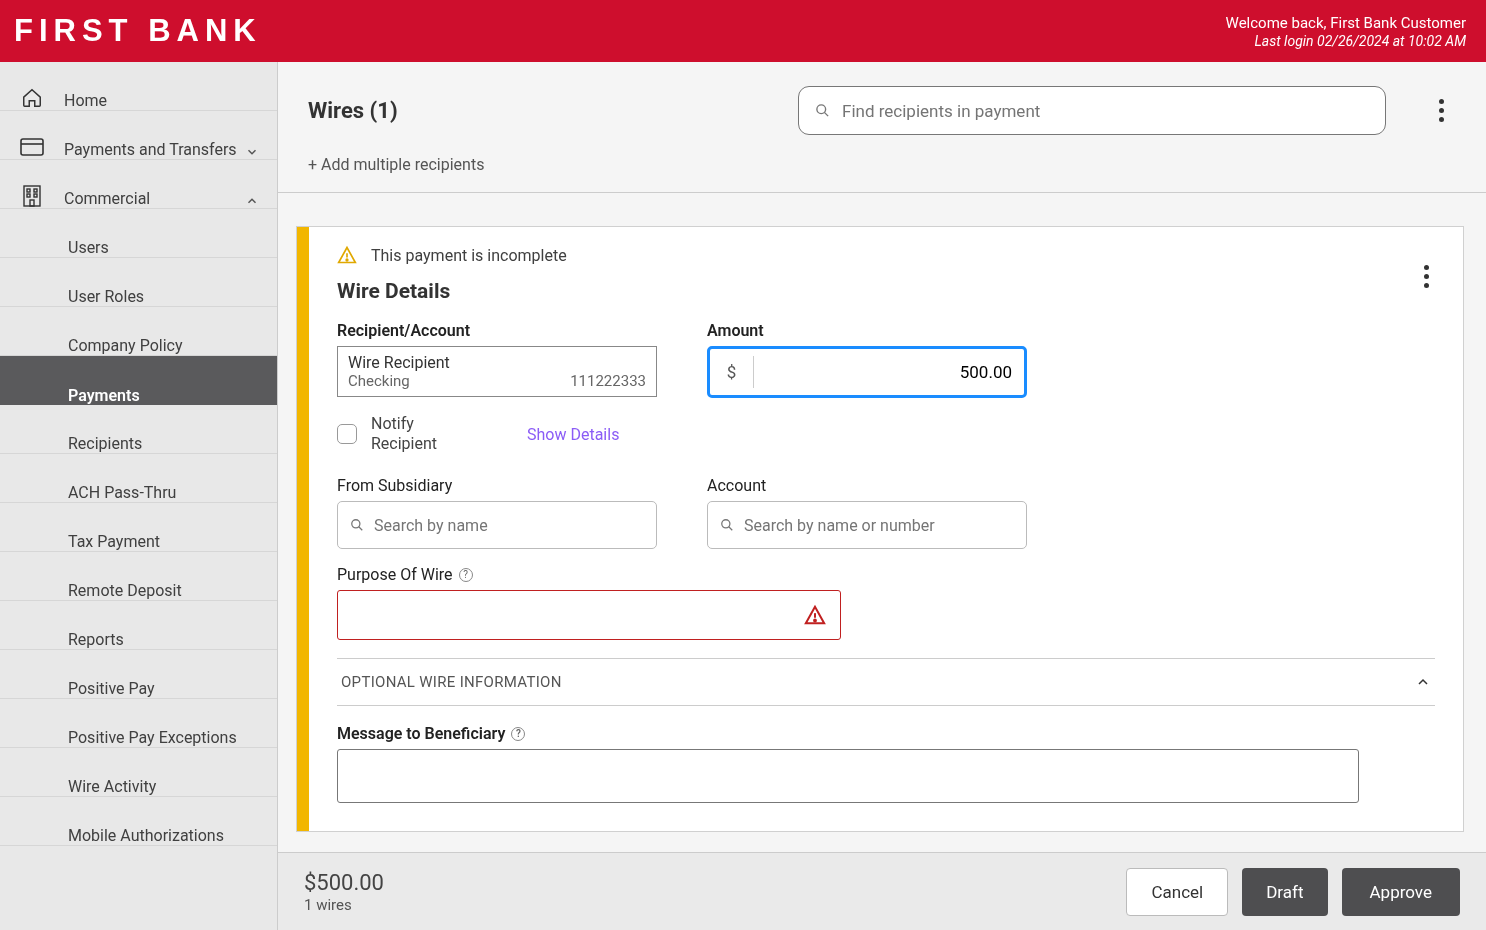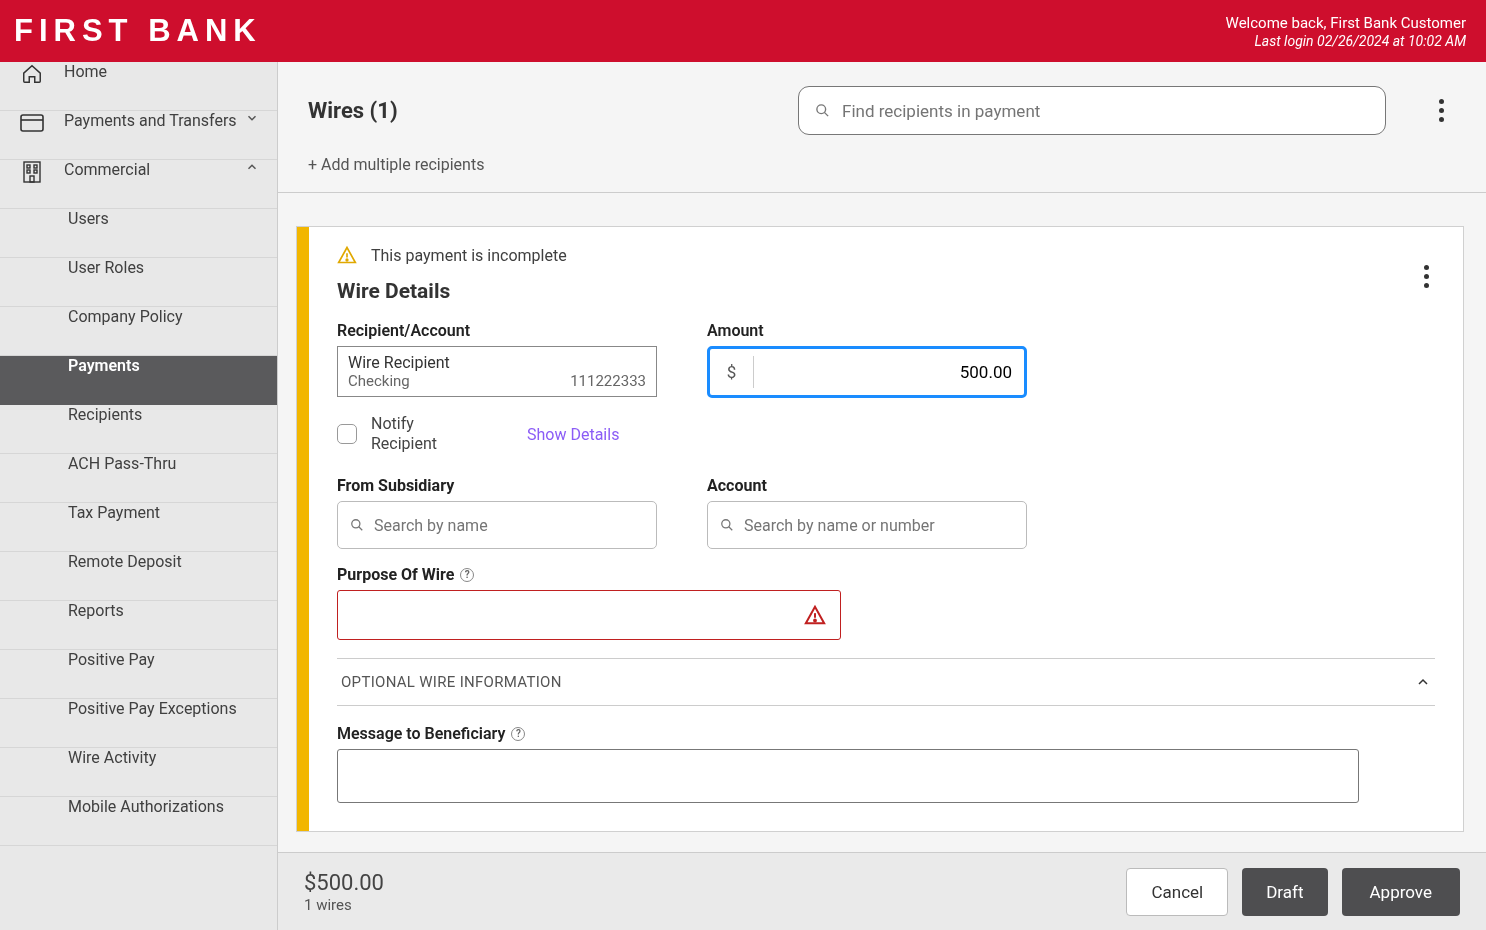--- a/index.html
+++ b/index.html
@@ -14,21 +14,21 @@
   .header-right { text-align: right; font-size: 15px; }
   .header-right .last { font-style: italic; font-size: 14px; margin-top: 1px; }
 
   
   .layout { display: flex; height: calc(100% - 62px); }
   .sidebar { width: 278px; background: #e8e8e8; border-right: 1px solid #ccc; overflow-y: auto; }
   .main { flex: 1; display: flex; flex-direction: column; background:#f5f5f5;gap:11px; }
 
   
   .nav-item {
-    display: flex; align-items: flex-start; padding: 0 18px; height: 49px;
+    display: flex; align-items: flex-end; padding: 0 18px; height: 49px;
     border-bottom: 1px solid #d6d6d6; cursor: pointer; color:#404040; font-size:16px;
   }
   .nav-item.sub { padding-left: 68px; }
   .nav-item.active { background: #5a5a5c; color: #fff; font-weight:600; border-bottom:none; }
   .nav-item .icon-slot { width: 28px; height: 24px; display:flex; align-items:center; justify-content:center; margin-right:18px; }
   .nav-item .chev { margin-left: auto; }
 
   
   .main-top {
     padding: 24px 30px 18px 30px; background:#f5f5f5; border-bottom:1px solid #ccc;
@@ -53,21 +53,21 @@
     content:""; position:absolute; left:0; top:0; bottom:0; width:12px; background:#f2b600;
   }
   .warning-row { display:flex; align-items:center; gap:14px; margin-bottom:14px; }
   .warning-text { font-size:16px; color:#404040; }
   .card-kebab { position:absolute; right:22px; top:38px; }
   .section-title { font-size:21px; font-weight:700; color:#333; margin-bottom:18px; }
 
   .form-row { display:flex; gap:28px; margin-bottom:16px; }
   .form-col { display:flex; flex-direction:column; }
   .form-label { font-size:16px; font-weight:600; margin-bottom:6px; color:#222; }
-  .form-label.norm { font-weight:700; }
+  .form-label.norm { font-weight:400; }
 
   .recipient-box {
     width:320px; border:1px solid #888; padding:6px 10px; background:#fff;
   }
   .recipient-box .rname { font-size:16px; }
   .recipient-box .sub-row { display:flex; justify-content:space-between; font-size:15px; color:#666; }
 
   .amount-box {
     width:320px; height:52px; border:3px solid #1a8cff; border-radius:5px; display:flex; align-items:center; background:#fff;
   }

